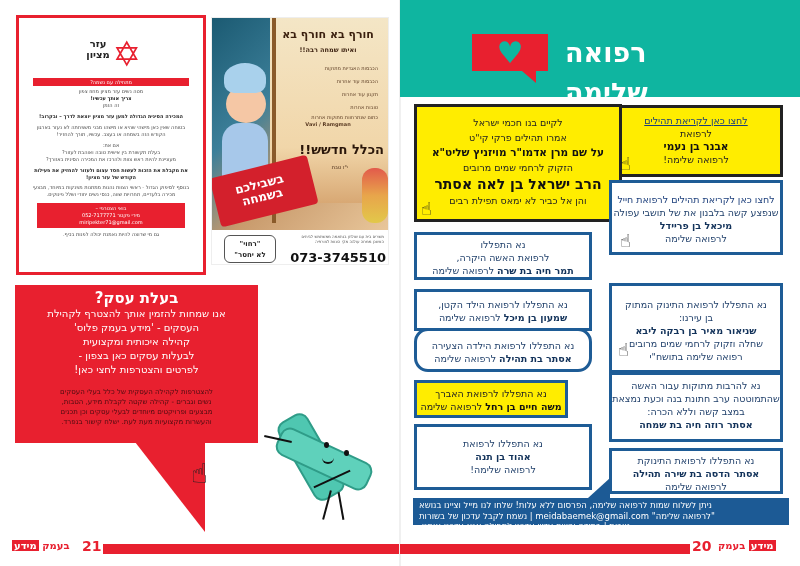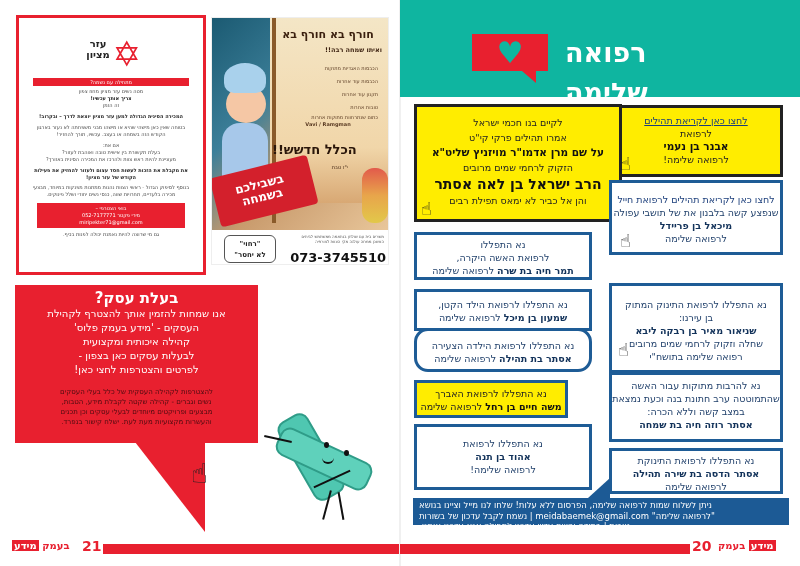--- a/index.html
+++ b/index.html
@@ -20,23 +20,23 @@
 
   .baby-ad { left: 211px; top: 17px; width: 178px; height: 248px; background: #fff; border: 1px solid #eee; overflow: hidden; }
   .baby-img { position: absolute; left: 0; top: 0; width: 178px; height: 212px; background: linear-gradient(135deg, #1b5a72 0%, #3c7f99 35%, #c89a6c 60%, #e9c79b 100%); }
   .baby-panel { position: absolute; right: 0; top: 0; width: 118px; height: 185px; background: linear-gradient(180deg, #f4e6c6 0%, #f1d6a9 70%, #d8a874 100%); }
   .baby-pole { position: absolute; left: 60px; top: 0; width: 4px; height: 205px; background: #8a5a2a; }
   .baby-figure { position: absolute; left: 6px; top: 45px; width: 55px; height: 120px; }
   .baby-hat { position: absolute; left: 6px; top: 0; width: 42px; height: 30px; border-radius: 50% 50% 10px 10px; background: #a9d1ec; }
   .baby-face { position: absolute; left: 8px; top: 22px; width: 40px; height: 38px; border-radius: 50%; background: #f5c7a5; }
   .baby-body { position: absolute; left: 4px; top: 60px; width: 46px; height: 70px; border-radius: 18px 18px 4px 4px; background: #a7c8ea; }
   .baby-title { position: absolute; right: 6px; top: 10px; width: 108px; text-align: center; font-size: 11px; font-weight: bold; color: #3a1f0e; }
-  .baby-sub { position: absolute; right: 6px; top: 28px; width: 108px; font-size: 6.5px; font-weight: bold; color: #3a1f0e; }
+  .baby-sub { position: absolute; right: 6px; top: 28px; width: 108px; text-align: center; font-size: 6.5px; font-weight: bold; color: #3a1f0e; }
   .baby-items { position: absolute; right: 10px; top: 44px; width: 100px; font-size: 5px; color: #5a3a22; line-height: 13px; text-align: right; }
-  .baby-new { position: absolute; right: 4px; top: 124px; width: 112px; text-align: left; font-size: 13px; font-weight: bold; color: #2a160a; }
+  .baby-new { position: absolute; right: 4px; top: 124px; width: 112px; text-align: right; font-size: 13px; font-weight: bold; color: #2a160a; }
   .baby-date { position: absolute; right: 40px; top: 146px; font-size: 5px; color: #3a1f0e; text-align: center; }
   .baby-arrow { position: absolute; left: 2px; top: 148px; width: 100px; height: 50px; background: #d3202c; transform: rotate(-14deg); border-radius: 4px; }
   .baby-arrow-text { position: absolute; left: 14px; top: 160px; width: 70px; color: #fff; font-size: 12px; font-weight: bold; transform: rotate(-14deg); text-align: center; line-height: 13px; }
   .baby-ball { position: absolute; left: 150px; top: 150px; width: 26px; height: 55px; border-radius: 12px; background: linear-gradient(180deg, #e25a4b, #e8a54b, #e2c84a); }
   .baby-footer { position: absolute; left: 0; top: 212px; width: 178px; height: 36px; background: #fff; }
   .baby-badge { position: absolute; left: 12px; top: 5px; width: 52px; height: 28px; border: 1px solid #555; border-radius: 6px; font-size: 7px; font-weight: bold; color: #222; text-align: center; line-height: 11px; padding-top: 3px; }
   .baby-small { position: absolute; right: 6px; top: 4px; width: 90px; font-size: 4px; color: #555; line-height: 5px; text-align: right; }
   .baby-phone { position: absolute; right: 4px; top: 20px; font-size: 13px; font-weight: bold; color: #111; direction: ltr; }
 
   .biz-box { left: 15px; top: 285px; width: 243px; height: 158px; background: #e8202f; text-align: center; color: #fff; padding-top: 4px; }

